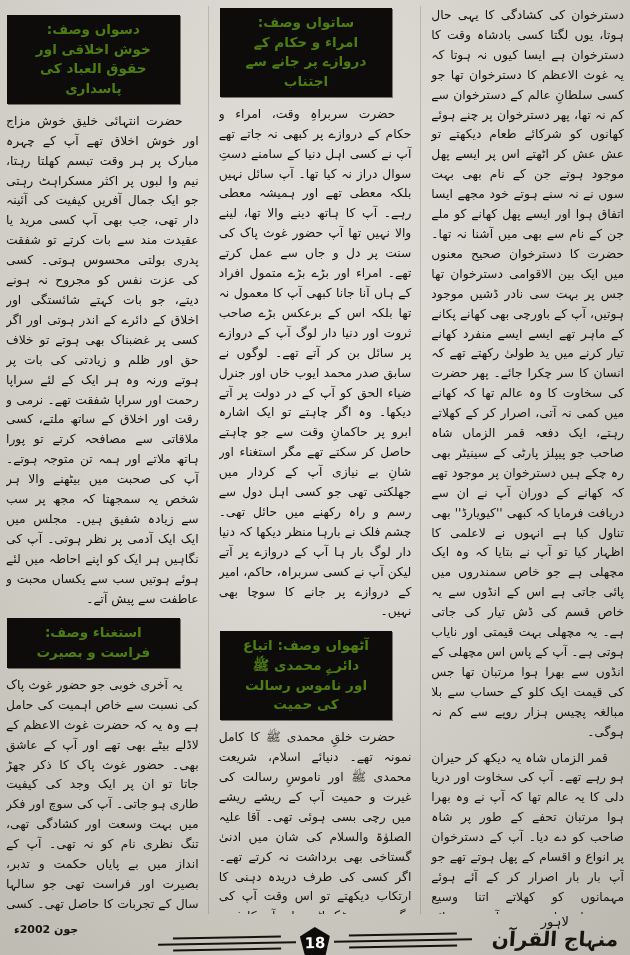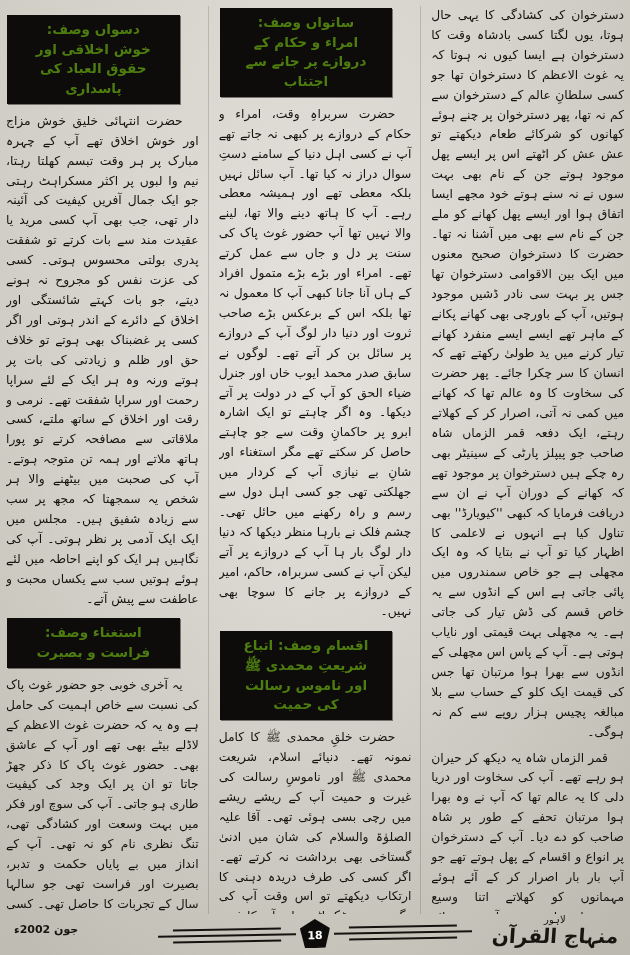--- a/index.html
+++ b/index.html
@@ -60,21 +60,21 @@
     position: absolute; left: 14px; top: 8px;
     font-size: 11px; font-weight: bold;
   }
   .footer-logo {
     position: absolute; right: 12px; top: 0px;
     text-align: center;
     line-height: 1;
   }
   .footer-logo .city {
     display: block;
-    font-size: 10px;
+    font-size: 13px;
     letter-spacing: 1px;
     margin-bottom: 1px;
   }
   .footer-logo .name {
     font-size: 20px;
     font-weight: bold;
     transform: skewX(-4deg);
     display: inline-block;
   }
 
@@ -83,25 +83,25 @@
     left: 50%; top: 4px;
     transform: translateX(-50%) rotate(-1deg);
     display: flex;
     align-items: center;
   }
   .rule-stack { display: flex; flex-direction: column; gap: 4px; }
   .rule { width: 138px; height: 2px; background: #151310; }
   .rule.short { width: 108px; align-self: center; }
   .page-badge {
     width: 30px; height: 29px;
-    margin: 0 4px;
+    margin: 8px 4px;
     background: #0d0c0a;
     clip-path: polygon(50% 0%, 100% 32%, 84% 100%, 16% 100%, 0% 32%);
     color: #fff;
-    font-size: 11px;
+    font-size: 15px;
     font-weight: bold;
     display: flex; align-items: center; justify-content: center;
     padding-top: 3px;
   }
 </style>
 </head>
 <body>
 
 <div class="page">
 
@@ -109,21 +109,21 @@
 
     <div class="col">
       <div class="para">دسترخوان کی کشادگی کا یہی حال ہوتا، یوں لگتا کسی بادشاہ وقت کا دسترخوان ہے ایسا کیوں نہ ہوتا کہ یہ غوث الاعظم کا دسترخوان تھا جو کسی سلطانِ عالم کے دسترخوان سے کم نہ تھا، پھر دسترخوان پر چنے ہوئے کھانوں کو شرکائے طعام دیکھتے تو عش عش کر اٹھتے اس پر ایسے پھل موجود ہوتے جن کے نام بھی بہت سوں نے نہ سنے ہوتے خود مجھے ایسا اتفاق ہوا اور ایسے پھل کھانے کو ملے جن کے نام سے بھی میں آشنا نہ تھا۔ حضرت کا دسترخوان صحیح معنوں میں ایک بین الاقوامی دسترخوان تھا جس پر بہت سی نادر ڈشیں موجود ہوتیں، آپ کے باورچی بھی کھانے پکانے کے ماہر تھے ایسے ایسے منفرد کھانے تیار کرنے میں ید طولیٰ رکھتے تھے کہ انسان کا سر چکرا جائے۔ پھر حضرت کی سخاوت کا وہ عالم تھا کہ کھانے میں کمی نہ آتی، اصرار کر کے کھلاتے رہتے، ایک دفعہ قمر الزماں شاہ صاحب جو پیپلز پارٹی کے سینیٹر بھی رہ چکے ہیں دسترخوان پر موجود تھے کہ کھانے کے دوران آپ نے ان سے دریافت فرمایا کہ کبھی ''کیویارڈ'' بھی تناول کیا ہے انہوں نے لاعلمی کا اظہار کیا تو آپ نے بتایا کہ وہ ایک مچھلی ہے جو خاص سمندروں میں پائی جاتی ہے اس کے انڈوں سے یہ خاص قسم کی ڈش تیار کی جاتی ہے۔ یہ مچھلی بہت قیمتی اور نایاب ہوتی ہے۔ آپ کے پاس اس مچھلی کے انڈوں سے بھرا ہوا مرتبان تھا جس کی قیمت ایک کلو کے حساب سے بلا مبالغہ پچیس ہزار روپے سے کم نہ ہوگی۔</div>
       <div class="para indent">قمر الزماں شاہ یہ دیکھ کر حیران ہو رہے تھے۔ آپ کی سخاوت اور دریا دلی کا یہ عالم تھا کہ آپ نے وہ بھرا ہوا مرتبان تحفے کے طور پر شاہ صاحب کو دے دیا۔ آپ کے دسترخوان پر انواع و اقسام کے پھل ہوتے تھے جو آپ بار بار اصرار کر کے آئے ہوئے مہمانوں کو کھلاتے اتنا وسیع دسترخوان تھا جس سے آپ خود برائے نام کھاتے اور دوسروں کو زیادہ سے زیادہ کھانے کا تقاضا کرتے۔ وہ شاہ جیلاں کے شہزادے تھے جن کی وسیع الظرفی اور کشادہ دلی اپنی مثال آپ تھی۔</div>
 
     </div>
 
     <div class="col">
       <div class="heading-box" style="margin-top:2px">ساتواں وصف: امراء و حکام کے دروازے پر جانے سے اجتناب</div>
       <div class="para indent">حضرت سربراہِ وقت، امراء و حکام کے دروازے پر کبھی نہ جاتے تھے آپ نے کسی اہل دنیا کے سامنے دستِ سوال دراز نہ کیا تھا۔ آپ سائل نہیں بلکہ معطی تھے اور ہمیشہ معطی رہے۔ آپ کا ہاتھ دینے والا تھا، لینے والا نہیں تھا آپ حضور غوث پاک کی سنت پر دل و جاں سے عمل کرتے تھے۔ امراء اور بڑے بڑے متمول افراد کے ہاں آنا جانا کبھی آپ کا معمول نہ تھا بلکہ اس کے برعکس بڑے صاحب ثروت اور دنیا دار لوگ آپ کے دروازے پر سائل بن کر آتے تھے۔ لوگوں نے سابق صدر محمد ایوب خاں اور جنرل ضیاء الحق کو آپ کے در دولت پر آتے دیکھا۔ وہ اگر چاہتے تو ایک اشارہ ابرو پر حاکمانِ وقت سے جو چاہتے حاصل کر سکتے تھے مگر استغناء اور شانِ بے نیازی آپ کے کردار میں جھلکتی تھی جو کسی اہل دول سے رسم و راہ رکھنے میں حائل تھی۔ چشم فلک نے بارہا منظر دیکھا کہ دنیا دار لوگ بار ہا آپ کے دروازے پر آتے لیکن آپ نے کسی سربراہ، حاکم، امیر کے دروازے پر جانے کا سوچا بھی نہیں۔</div>
-      <div class="heading-box">اقسام وصف: اتباع شریعتِ محمدی ﷺ اور ناموس رسالت کی حمیت</div>
+      <div class="heading-box">آٹھواں وصف: اتباع دائرےِ محمدی ﷺ اور ناموس رسالت کی حمیت</div>
       <div class="para indent">حضرت خلقِ محمدی ﷺ کا کامل نمونہ تھے۔ دنیائے اسلام، شریعت محمدی ﷺ اور ناموسِ رسالت کی غیرت و حمیت آپ کے ریشے ریشے میں رچی بسی ہوئی تھی۔ آقا علیہ الصلوٰۃ والسلام کی شان میں ادنیٰ گستاخی بھی برداشت نہ کرتے تھے۔ اگر کسی کی طرف دریدہ دہنی کا ارتکاب دیکھتے تو اس وقت آپ کی رگِ حمیت بھڑک اٹھتی اور آپ کا غصہ و جلال دیدنی ہوتا۔</div>
 
     </div>
 
     <div class="col">
       <div class="heading-box">دسواں وصف: خوش اخلاقی اور حقوق العباد کی پاسداری</div>
       <div class="para indent">حضرت انتہائی خلیق خوش مزاج اور خوش اخلاق تھے آپ کے چہرہ مبارک پر ہر وقت تبسم کھلتا رہتا، نیم وا لبوں پر اکثر مسکراہٹ رہتی جو ایک جمال آفریں کیفیت کی آئینہ دار تھی، جب بھی آپ کسی مرید یا عقیدت مند سے بات کرتے تو شفقت پدری بولتی محسوس ہوتی۔ کسی کی عزت نفس کو مجروح نہ ہونے دیتے، جو بات کہتے شائستگی اور اخلاق کے دائرے کے اندر ہوتی اور اگر کسی پر غضبناک بھی ہوتے تو خلاف حق اور ظلم و زیادتی کی بات پر ہوتے ورنہ وہ ہر ایک کے لئے سراپا رحمت اور سراپا شفقت تھے۔ نرمی و رقت اور اخلاق کے ساتھ ملتے، کسی ملاقاتی سے مصافحہ کرتے تو پورا ہاتھ ملاتے اور ہمہ تن متوجہ ہوتے۔ آپ کی صحبت میں بیٹھنے والا ہر شخص یہ سمجھتا کہ مجھ پر سب سے زیادہ شفیق ہیں۔ مجلس میں ایک ایک آدمی پر نظر ہوتی۔ آپ کی نگاہیں ہر ایک کو اپنے احاطہ میں لئے ہوئے ہوتیں سب سے یکساں محبت و عاطفت سے پیش آتے۔</div>
       <div class="heading-box">استغناء وصف: فراست و بصیرت</div>
       <div class="para indent">یہ آخری خوبی جو حضور غوث پاک کی نسبت سے خاص اہمیت کی حامل ہے وہ یہ کہ حضرت غوث الاعظم کے لاڈلے بیٹے بھی تھے اور آپ کے عاشق بھی۔ حضور غوث پاک کا ذکر چھڑ جاتا تو ان پر ایک وجد کی کیفیت طاری ہو جاتی۔ آپ کی سوچ اور فکر میں بہت وسعت اور کشادگی تھی، تنگ نظری نام کو نہ تھی۔ آپ کے انداز میں بے پایاں حکمت و تدبر، بصیرت اور فراست تھی جو سالہا سال کے تجربات کا حاصل تھی۔ کسی کی چھوٹی سی کہی ہوئی بات سن کر فوراً تہہ تک پہنچ جاتے۔ ایک واقعہ خصوصیت سے قابل ذکر ہے۔ کسی نے مجھ سے وقت لیا کہ فلاں شخص جو قادیانی ہے آپ سے تبادلہ خیال کے لئے وقت لینا چاہتا ہے اور وہ اسلام قبول کرنے کا ارادہ رکھتا ہے میں نے ان کے ساتھ ایک گھنٹہ کی نشست رکھ لی۔ وہ مقررہ وقت پر آئے اور اپنے ساتھ جو علماء بھی لے آئے ان علماء نے اس شخص کو جس نے وقت لیا تھا سوال نہ کرنے دیا اور وہ خود ہی سوال کرتے رہے۔ آخر وقت ختم ہو گیا، جب میں آپ کی خدمت میں حاضر ہوا تو آپ نے مجھ سے تفصیل چاہی جو میں نے عرض کردی اور وہ سوال بھی بتائے جو مجھ سے کئے گئے تھے۔</div>
 

